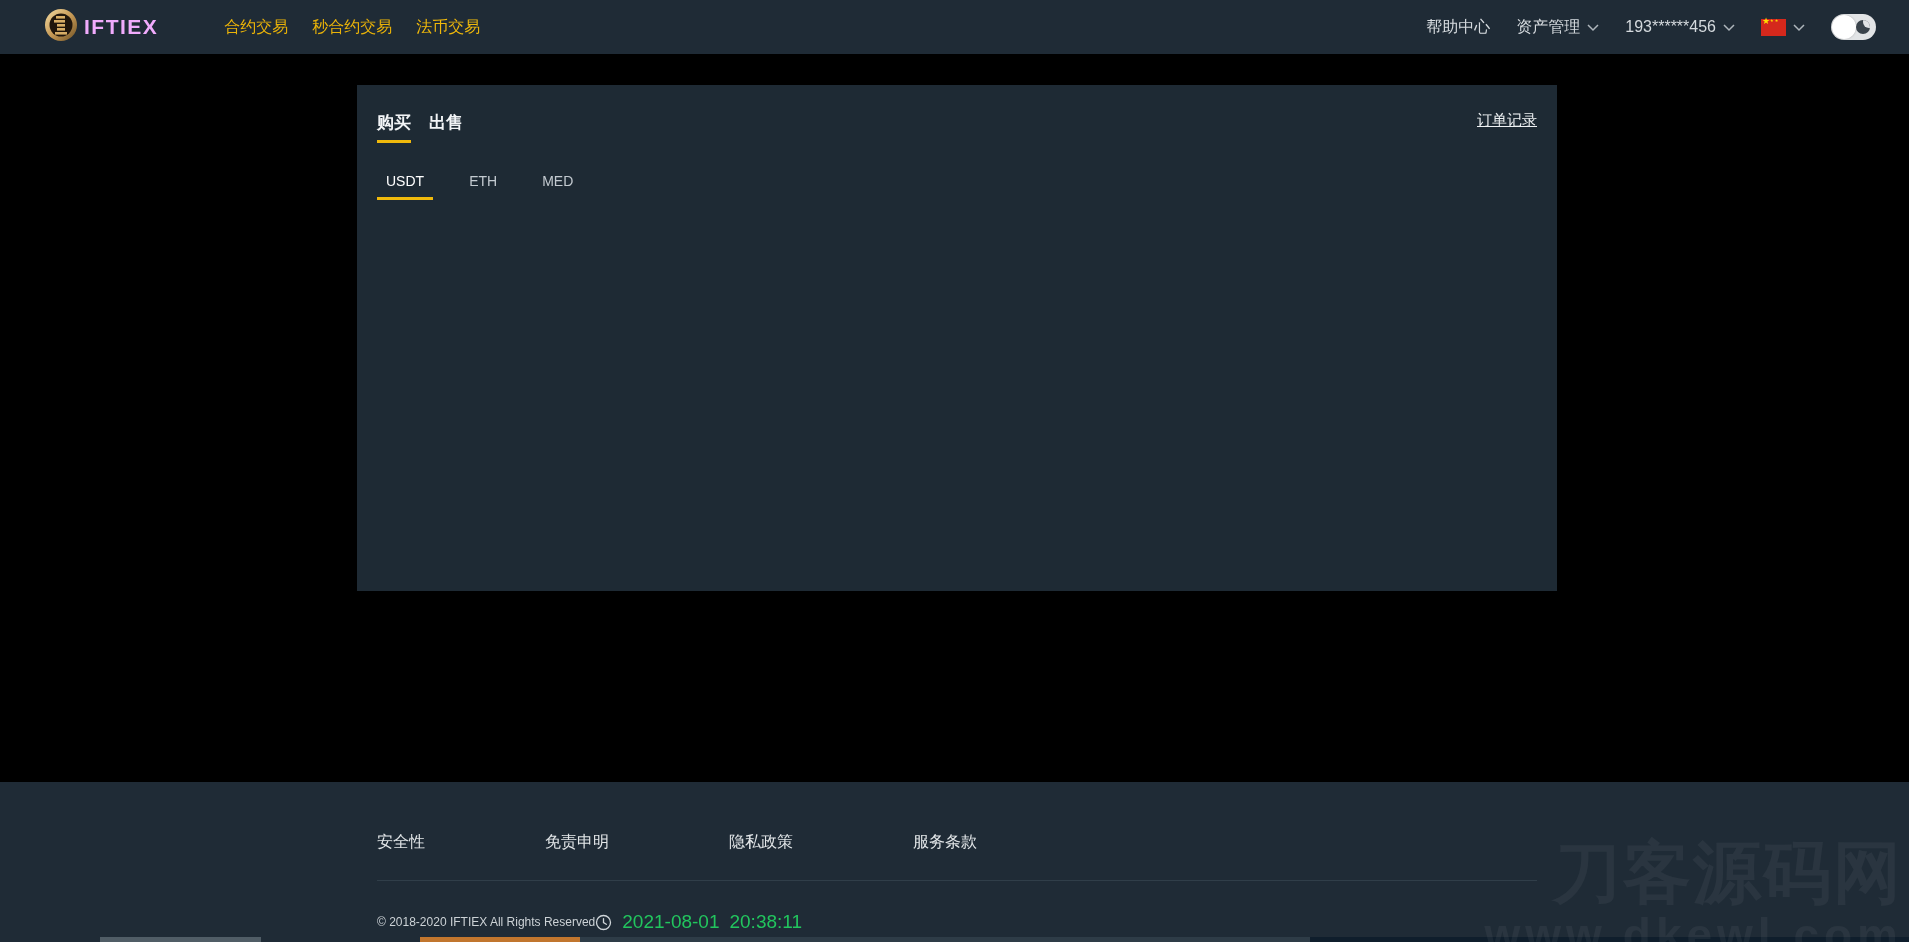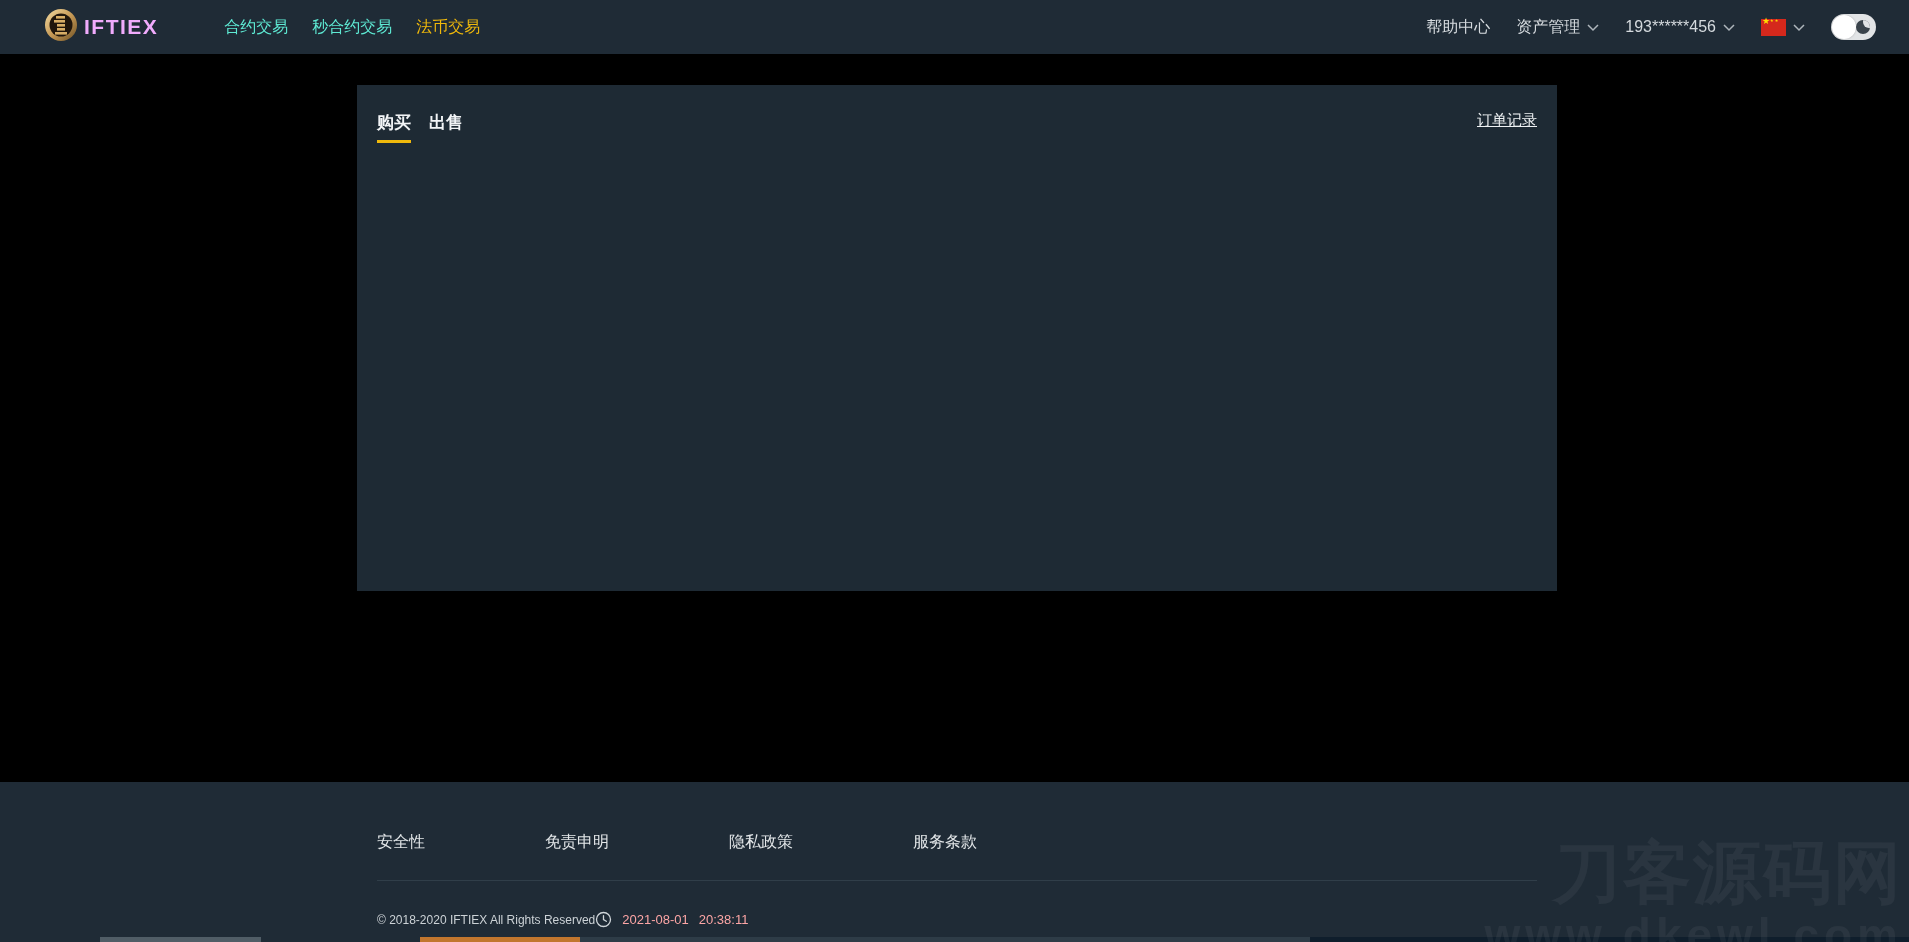--- a/index.html
+++ b/index.html
@@ -14,21 +14,21 @@
   .topbar {
     position:absolute; left:0; top:0; width:1909px; height:54px;
     background:#1f2b36; display:flex; align-items:center;
   }
   .logo { display:flex; align-items:center; margin-left:44px; cursor:pointer; }
   .logo-text {
     font-size:21px; font-weight:700; letter-spacing:1.5px;
     color:#f0abfc; margin-left:6px;
   }
   .main-nav { display:flex; align-items:center; margin-left:66px; gap:24px; }
-  .nav-item { font-size:16px; color:#5eead4; cursor:pointer; white-space:nowrap; }
+  .nav-item { font-size:16px; color:#eab308; cursor:pointer; white-space:nowrap; }
   .nav-item.active { color:#f0b90b; }
   .top-right { margin-left:auto; display:flex; gap:26px; margin-right:33px; }
   .top-link { font-size:16px; color:#d5dade; cursor:pointer; display:flex; align-items:center; gap:7px; white-space:nowrap; }
   .chev { display:inline-block; }
   .flag {
     width:25px; height:17px; background:#d5281c; position:relative; display:inline-block;
   }
   .flag .star {
     position:absolute; left:1px; top:-2px; color:#ffde00; font-size:9px; line-height:9px;
   }
@@ -79,21 +79,21 @@
   .footer {
     position:absolute; left:0; top:782px; width:1909px; height:160px;
     background:#1f2b36;
   }
   .footer-inner { margin-left:357px; width:1200px; padding:50px 20px 0 20px; }
   .footer-links { display:flex; gap:120px; }
   .footer-link { font-size:16px; color:#e3e7e9; cursor:pointer; white-space:nowrap; }
   .footer-divider { margin-top:27px; border-top:1px solid #303e49; }
   .footer-bottom { margin-top:30px; display:flex; align-items:center; }
   .copyright { font-size:12px; color:#ccd2d6; }
-  .time-block { display:flex; align-items:center; gap:10px; font-size:13px; color:#fca5a5; }
+  .time-block { display:flex; align-items:center; gap:10px; font-size:19px; color:#22c55e; }
   
   .bottom-strip { position:absolute; left:0; bottom:0; width:1909px; height:5px; }
   .seg { position:absolute; top:0; height:5px; }
   .seg-gray   { left:100px;  width:161px; background:#505d66; }
   .seg-orange { left:420px;  width:160px; background:#c1762e; }
   .seg-teal   { left:580px;  width:730px; background:#2e3c47; }
   .seg-navy   { left:1310px; width:599px; background:#0f1e2c; }
   
   .watermark {
     position:absolute; right:6px; bottom:-16px; text-align:right;
@@ -175,20 +175,25 @@
   </div>
 </header>
 
 <main class="panel">
   <div class="tabs-row">
     <span class="tab active">购买</span>
     <span class="tab" style="font-weight:600;border-bottom-color:transparent;">出售</span>
     <span class="order-record">订单记录</span>
   </div>
 
+  <div class="coin-tabs">
+    <span class="coin-tab active">USDT</span>
+    <span class="coin-tab">ETH</span>
+    <span class="coin-tab">MED</span>
+  </div>
 
 
   <div class="table-body"></div>
 </main>
 
 <footer class="footer">
   <div class="footer-inner">
     <div class="footer-links">
       <span class="footer-link">安全性</span>
       <span class="footer-link">免责申明</span>

